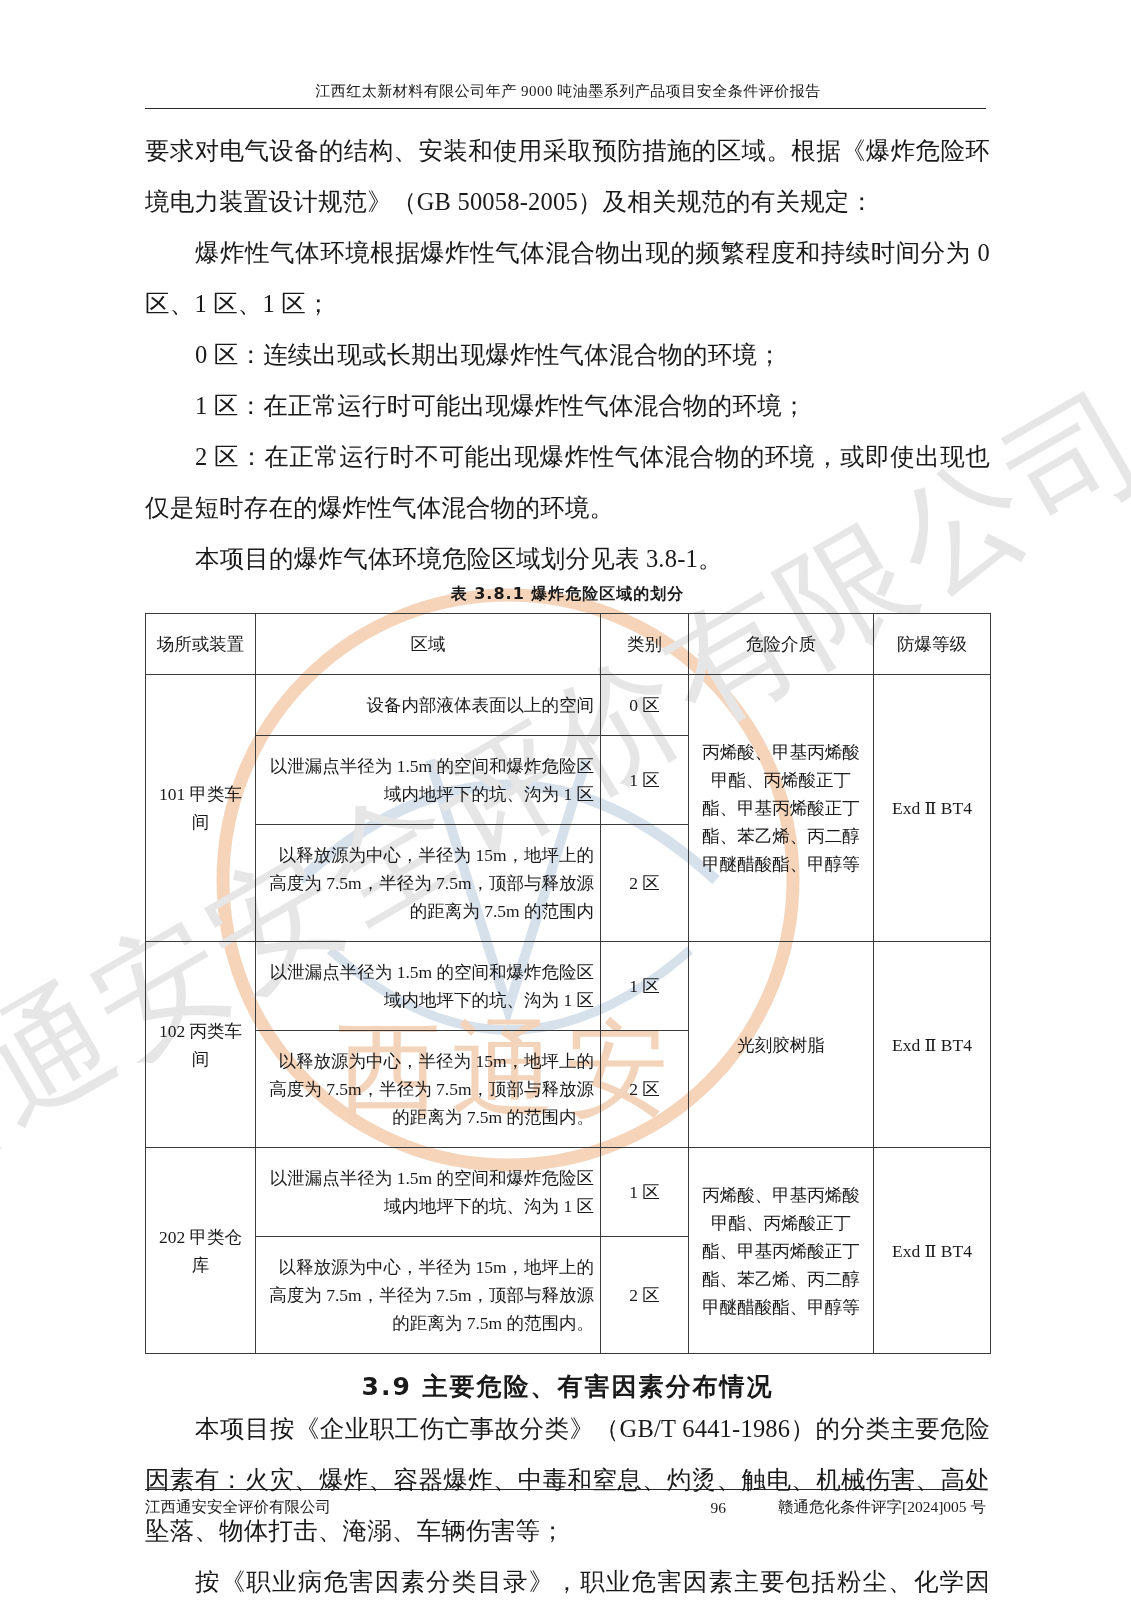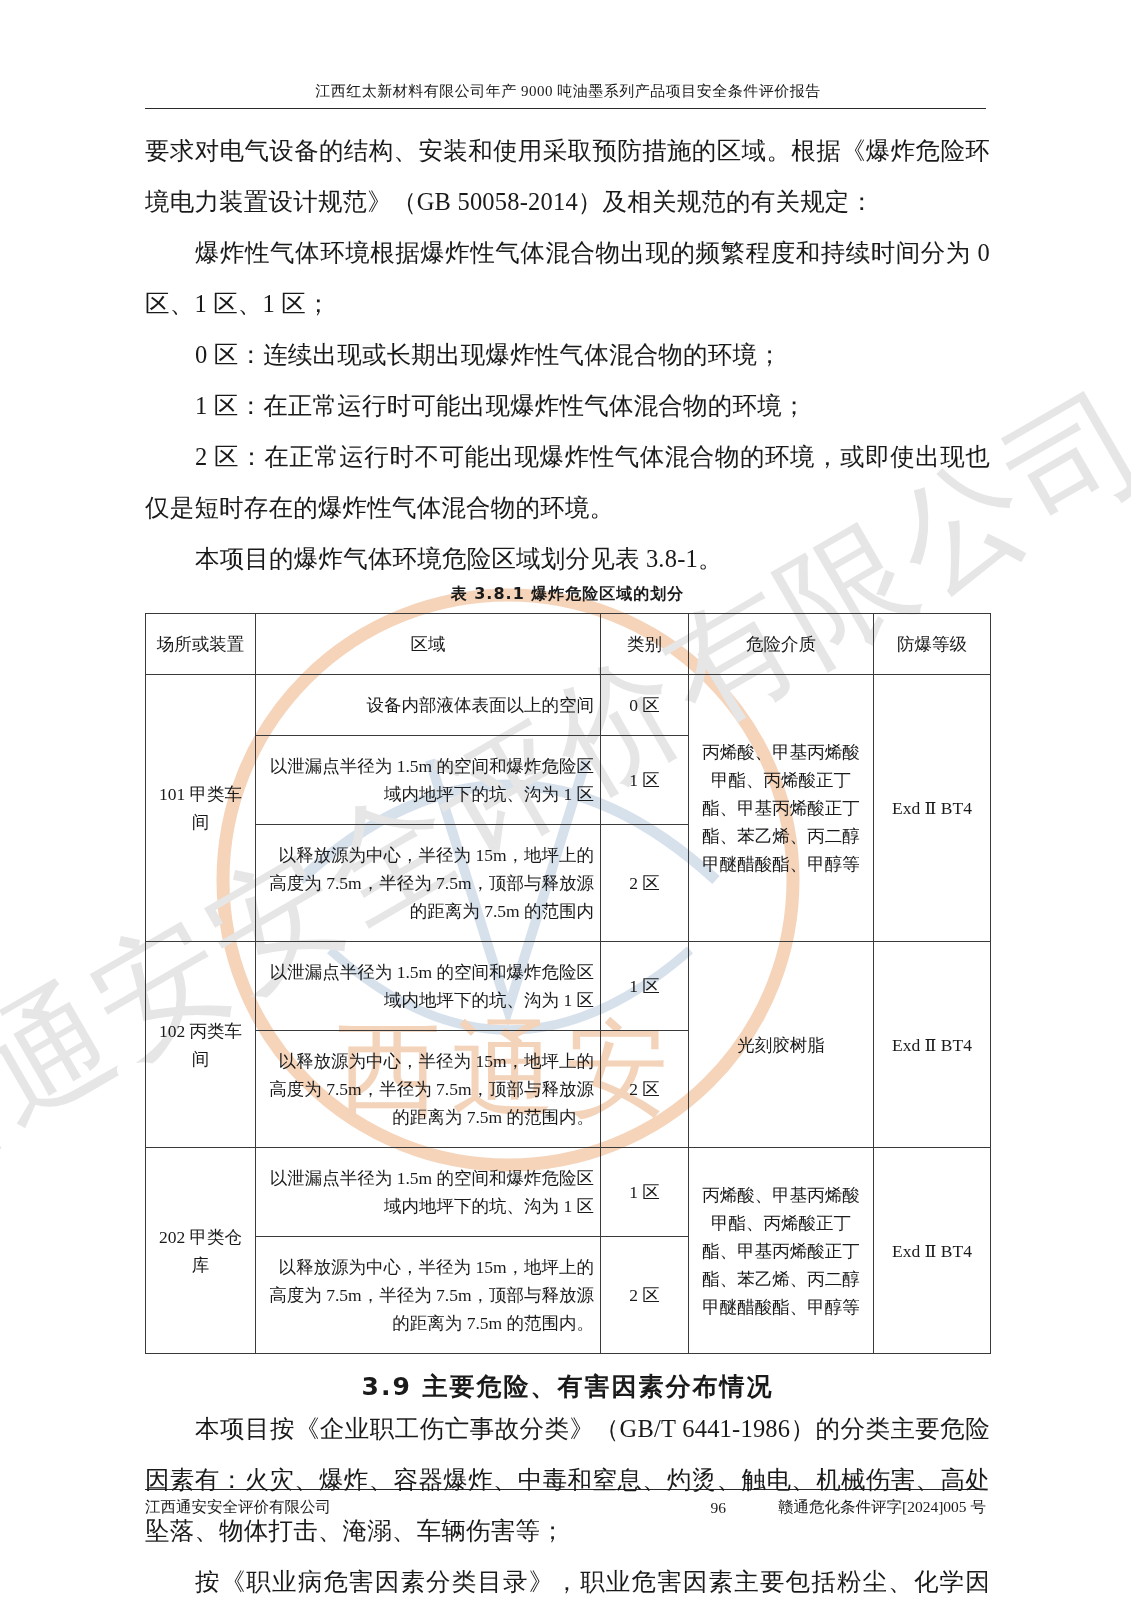--- a/index.html
+++ b/index.html
@@ -157,21 +157,21 @@
 
       <text x="508" y="1105" fill="#eab083" font-size="104" font-family="DejaVu Sans, Liberation Sans, sans-serif" text-anchor="middle" letter-spacing="10">西通安</text>
     </g>
   </svg>
 
   <div class="doc-header">江西红太新材料有限公司年产 9000 吨油墨系列产品项目安全条件评价报告</div>
   <div class="header-rule"></div>
 
   <div class="content">
 
-    <p class="para">要求对电气设备的结构、安装和使用采取预防措施的区域。根据《爆炸危险环境电力装置设计规范》（GB 50058-2014）及相关规范的有关规定：</p>
+    <p class="para">要求对电气设备的结构、安装和使用采取预防措施的区域。根据《爆炸危险环境电力装置设计规范》（GB 50058-2005）及相关规范的有关规定：</p>
     <p class="para indent">爆炸性气体环境根据爆炸性气体混合物出现的频繁程度和持续时间分为 0 区、1 区、1 区；</p>
     <p class="para indent">0 区：连续出现或长期出现爆炸性气体混合物的环境；</p>
     <p class="para indent">1 区：在正常运行时可能出现爆炸性气体混合物的环境；</p>
     <p class="para indent">2 区：在正常运行时不可能出现爆炸性气体混合物的环境，或即使出现也仅是短时存在的爆炸性气体混合物的环境。</p>
     <p class="para indent">本项目的爆炸气体环境危险区域划分见表 3.8-1。</p>
 
     <div class="table-caption">表 3.8.1   爆炸危险区域的划分</div>
 
     <table class="hazard">
       <colgroup>

